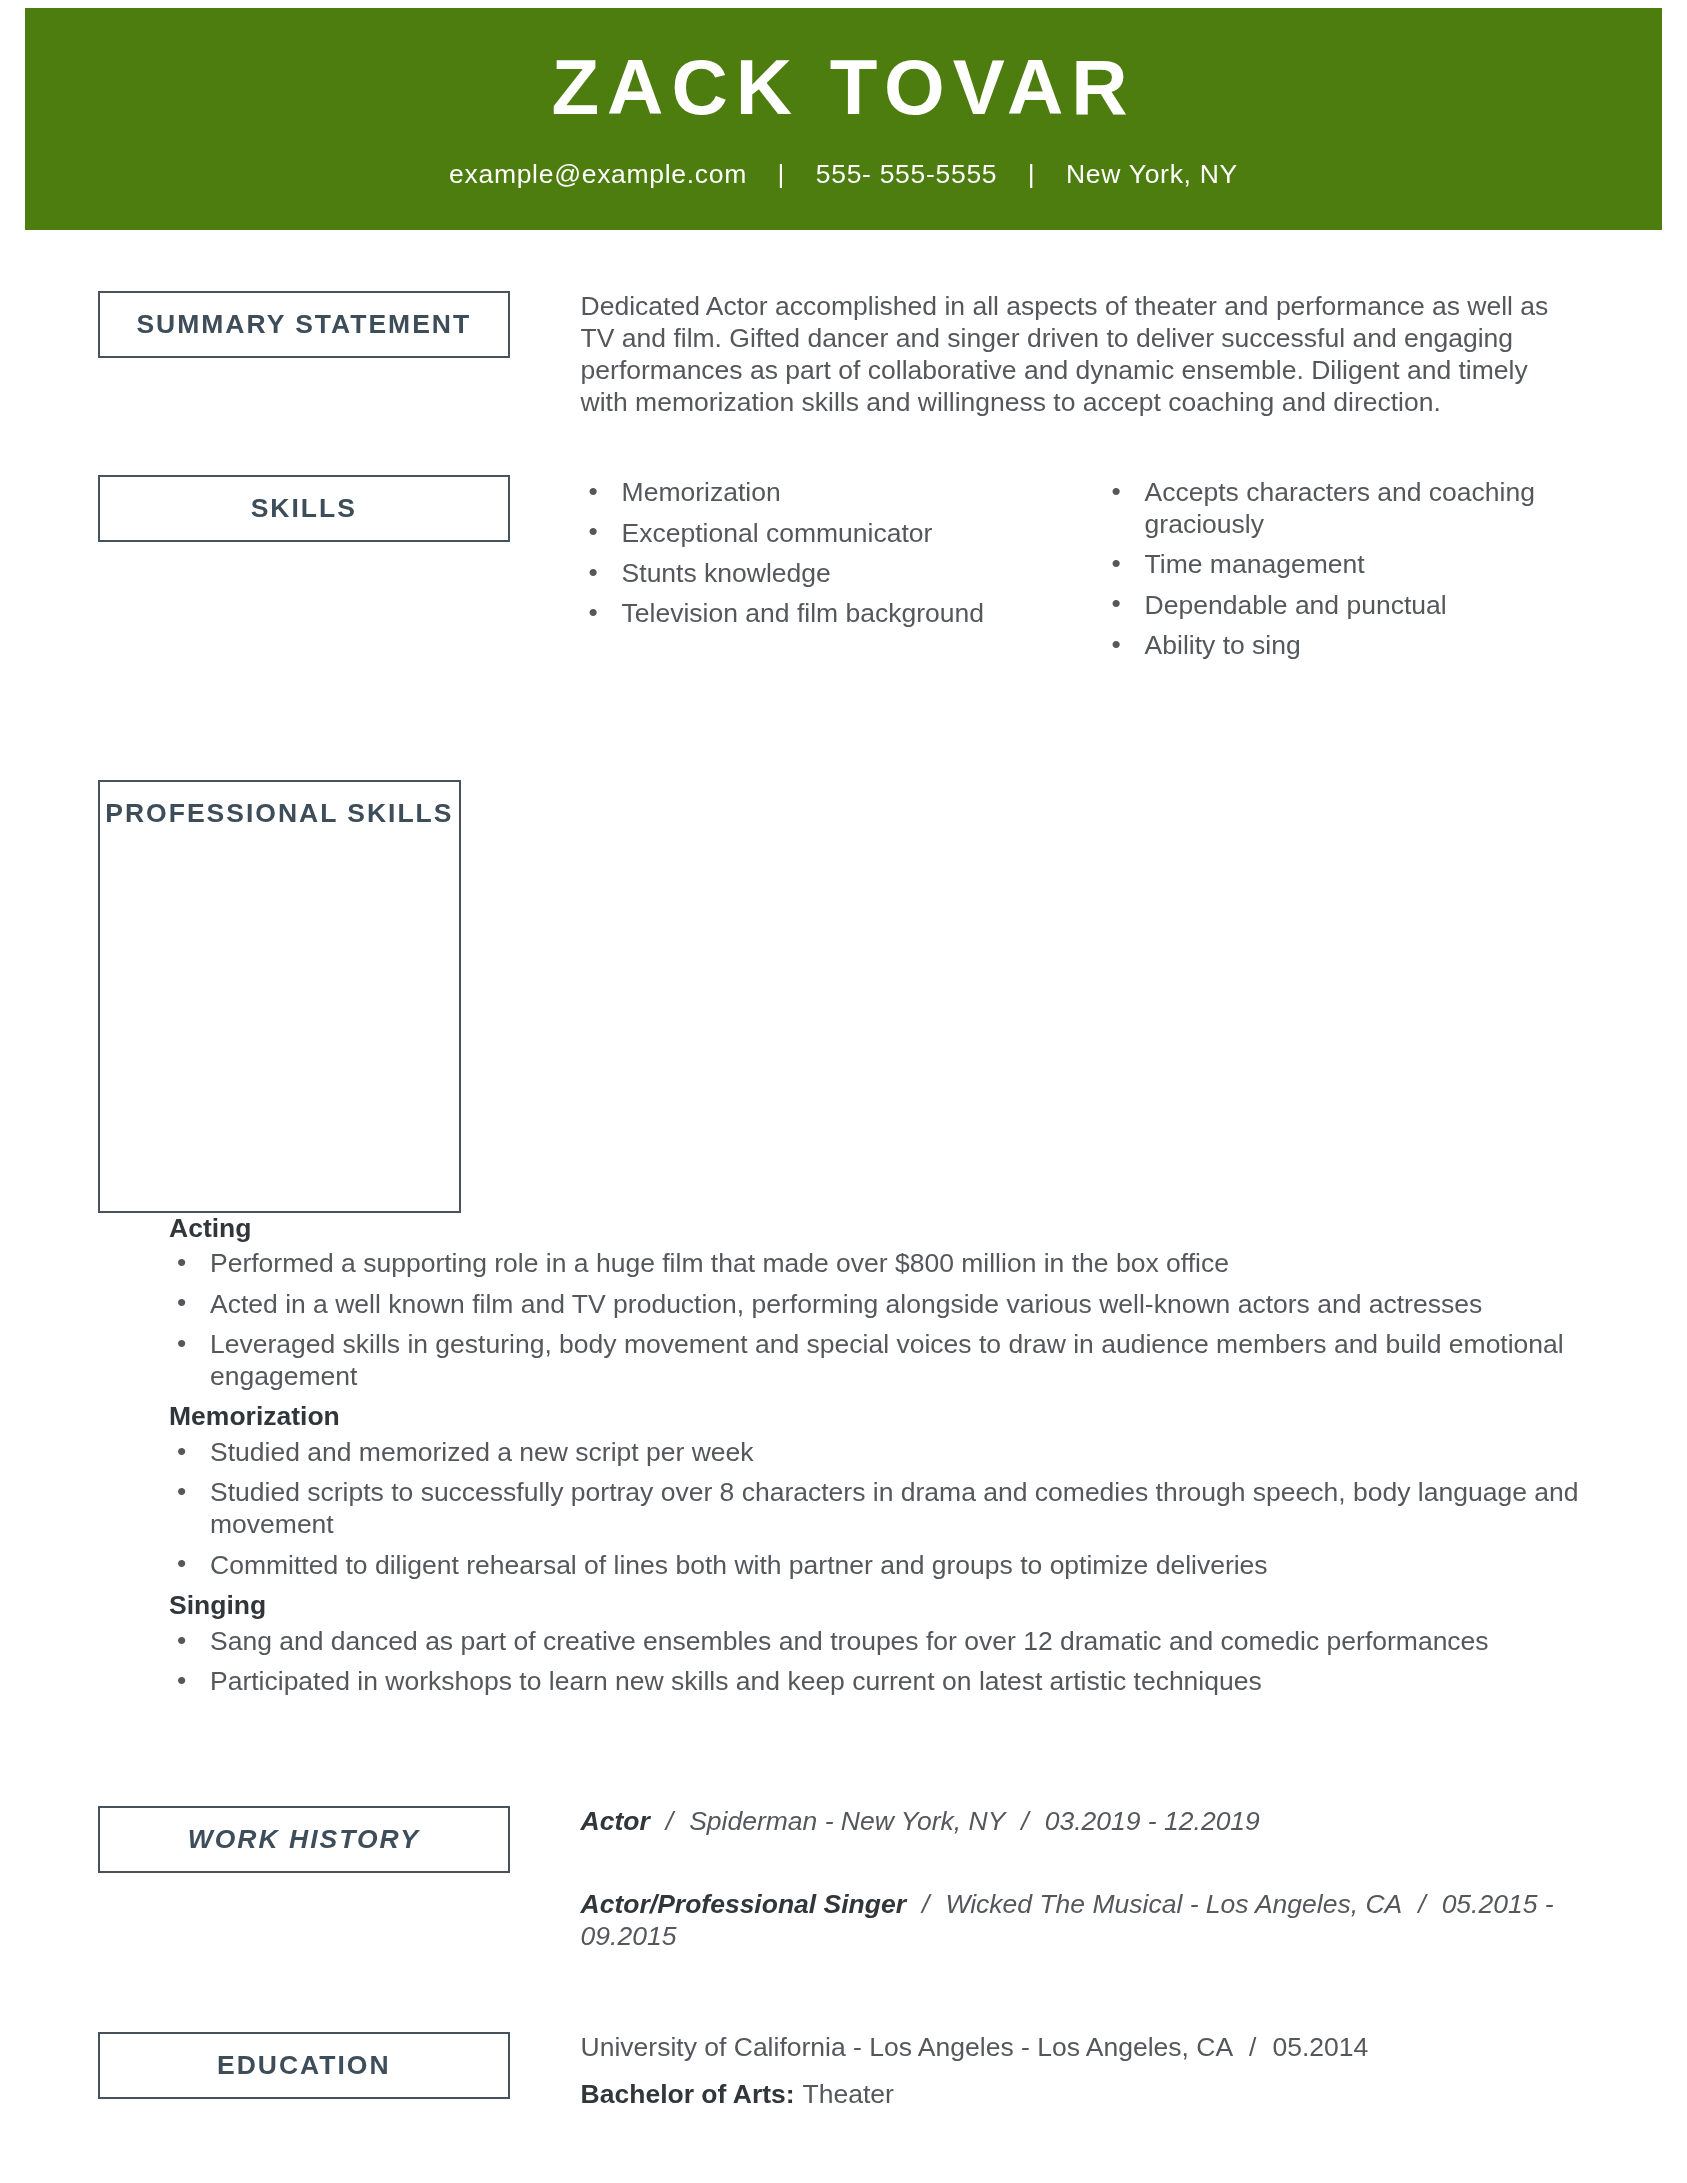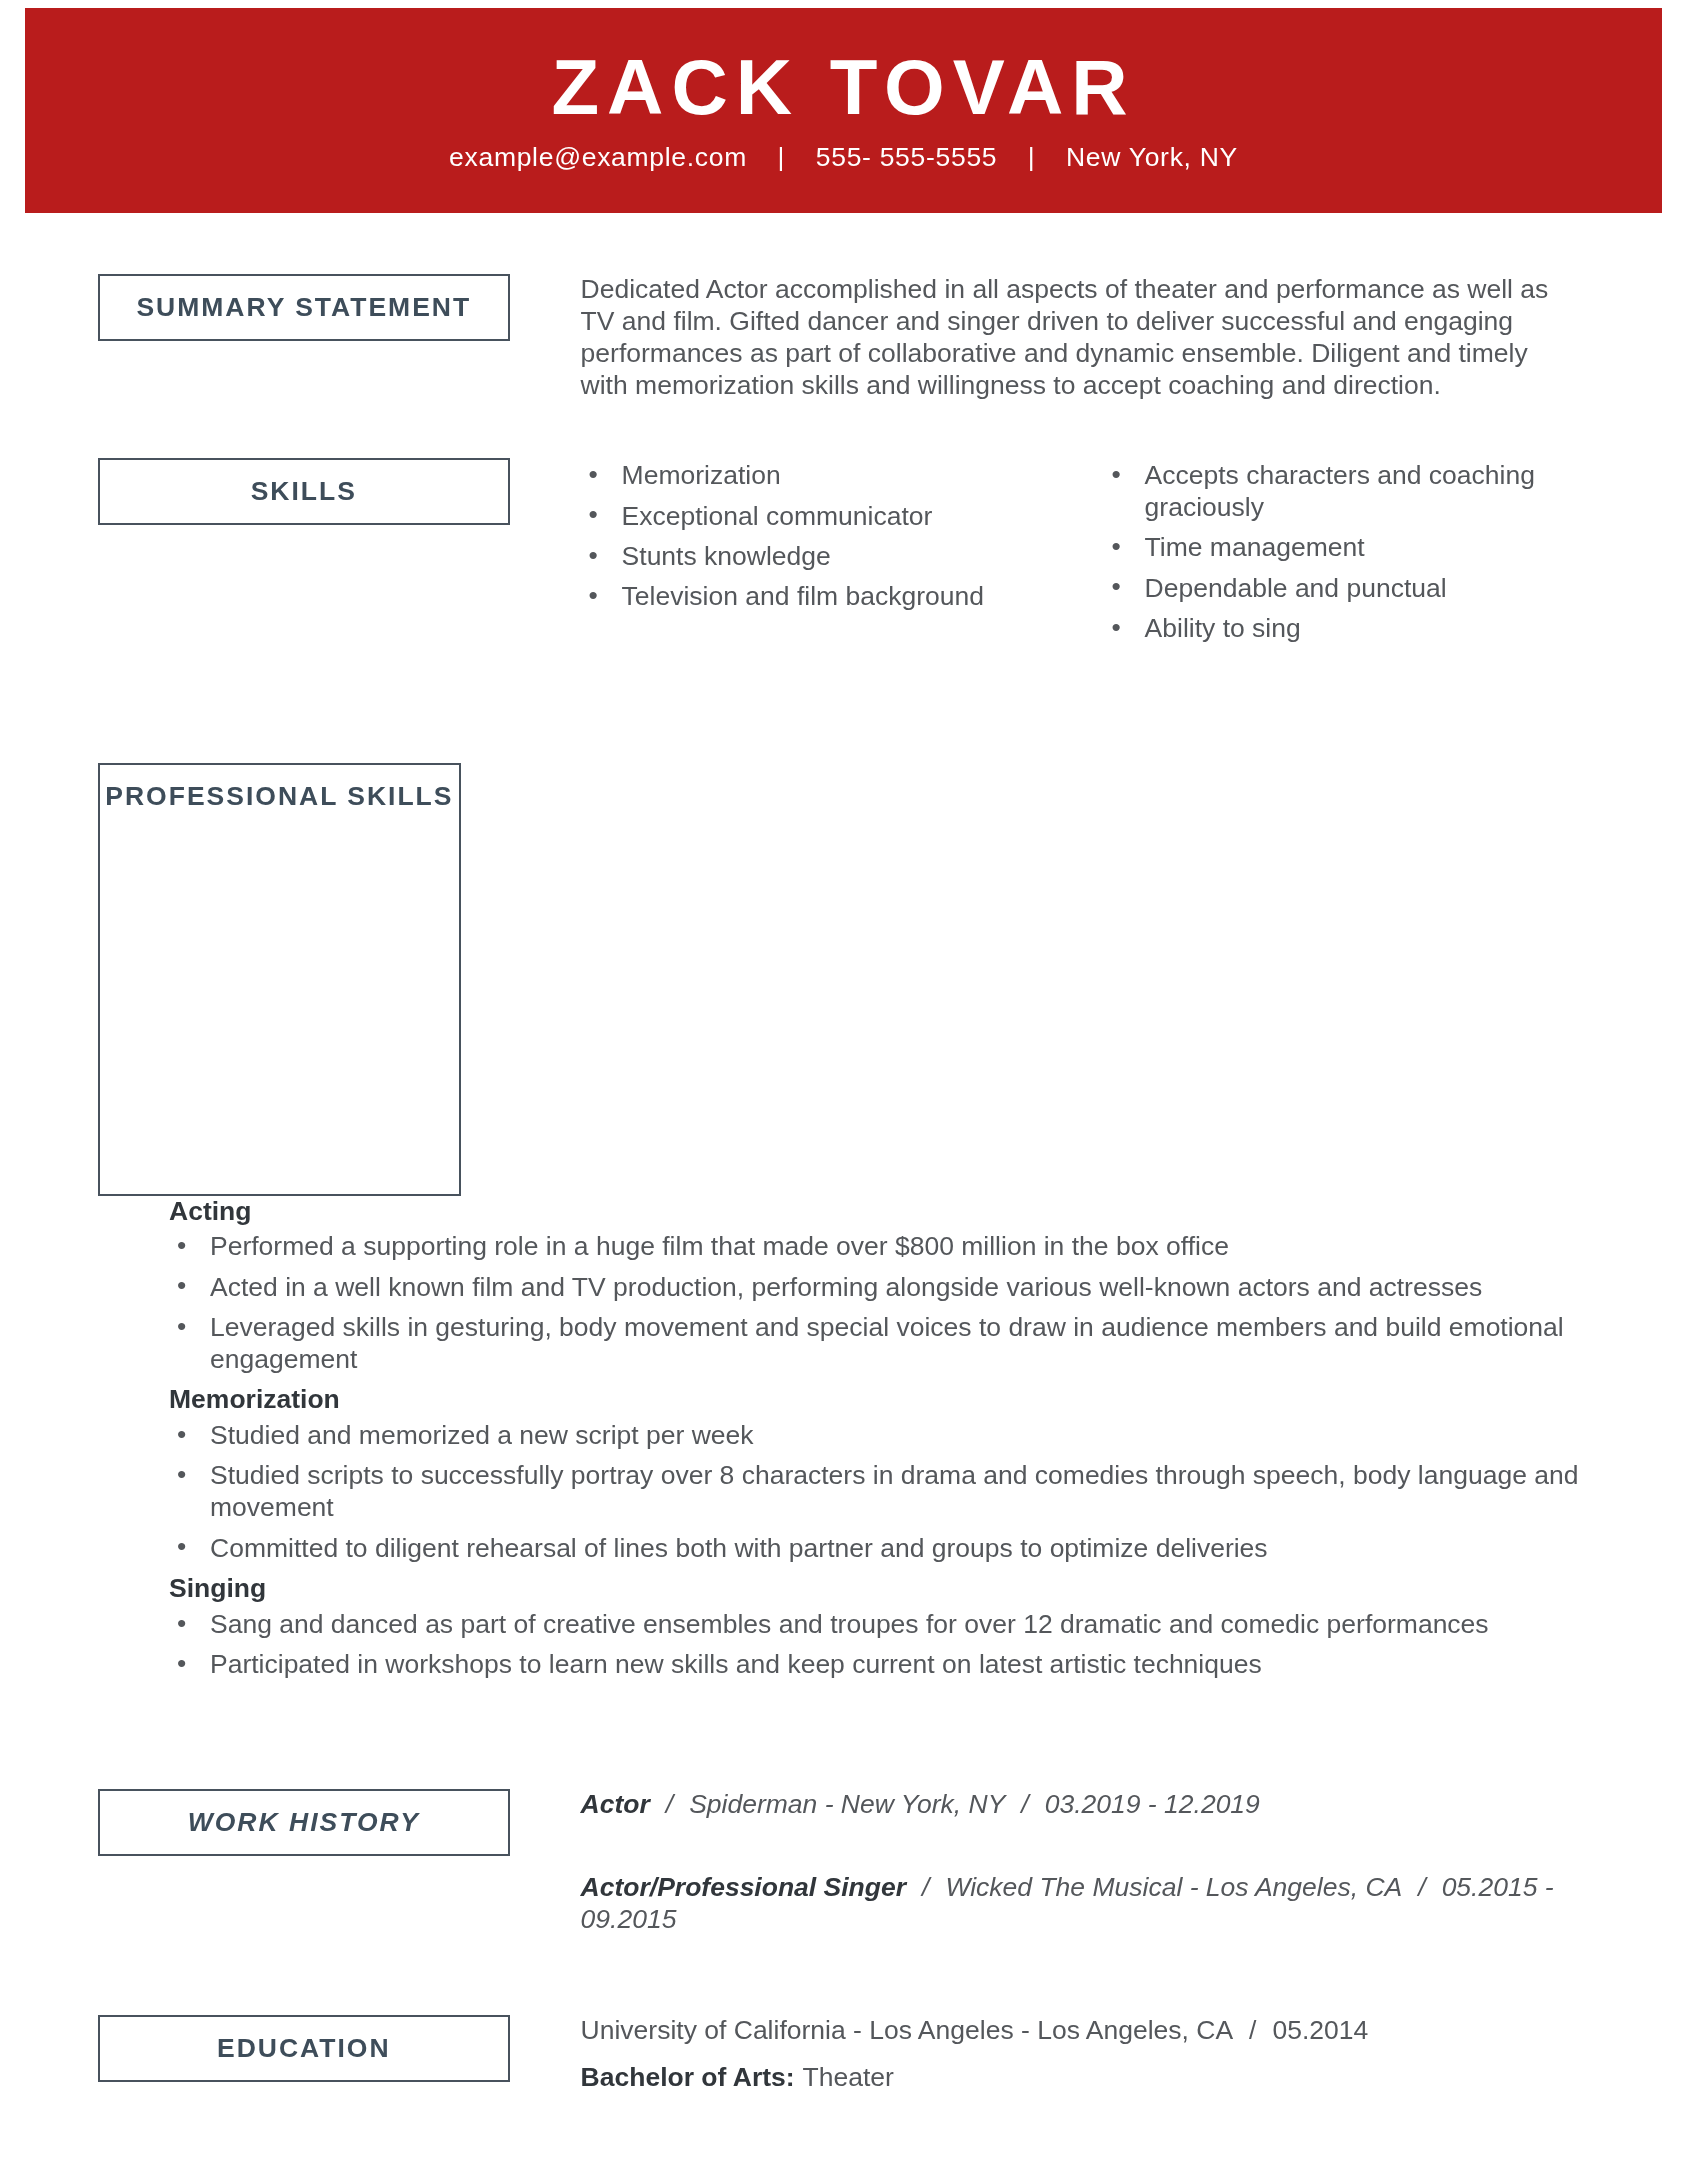--- a/index.html
+++ b/index.html
@@ -1,22 +1,22 @@
 <!DOCTYPE html>
 <html style="font-size:10.6px"><head>
 <meta charset="utf-8">
 <style>
   html, body { margin: 0; padding: 0; }
   body { background: #ffffff; font-family: "Liberation Sans", sans-serif; }
   .page { position: relative; width: 1687px; height: 2183px; background: #ffffff; overflow: hidden; }
 
   
-  .header { margin: 8px 25px 0 25px; background: #b91c1c; text-align: center; padding: 36px 13.2px 40px; }
+  .header { margin: 8px 25px 0 25px; background: #4d7c0f; text-align: center; padding: 36px 13.2px 40px; }
   .name { color: #ffffff; font-size: 78px; font-weight: 700; letter-spacing: 8px; line-height: 1.12; }
-  .contact { margin-top: 11px; color: #ffffff; font-size: 26.5px; letter-spacing: 0.7px; }
+  .contact { margin-top: 28px; color: #ffffff; font-size: 26.5px; letter-spacing: 0.7px; }
   .contact .divider { display: inline-block; margin: 0 22.5px; }
 
   
   .main { padding: 61px 106px 0 98px; }
   .section { display: flex; align-items: flex-start; justify-content: space-between; }
   .label-box { flex: 0 0 397px; border: 2.6px solid #48525d; text-align: center; padding: 16px 5.3px;
                font-size: 26.5px; font-weight: 700; color: #3e4d5a; letter-spacing: 2px; }
   .content { flex: 1; margin-left: 71px; font-size: 26.5px; line-height: 1.2; color: #54575b; }
 
   .section-skills { margin-top: 56px; }

